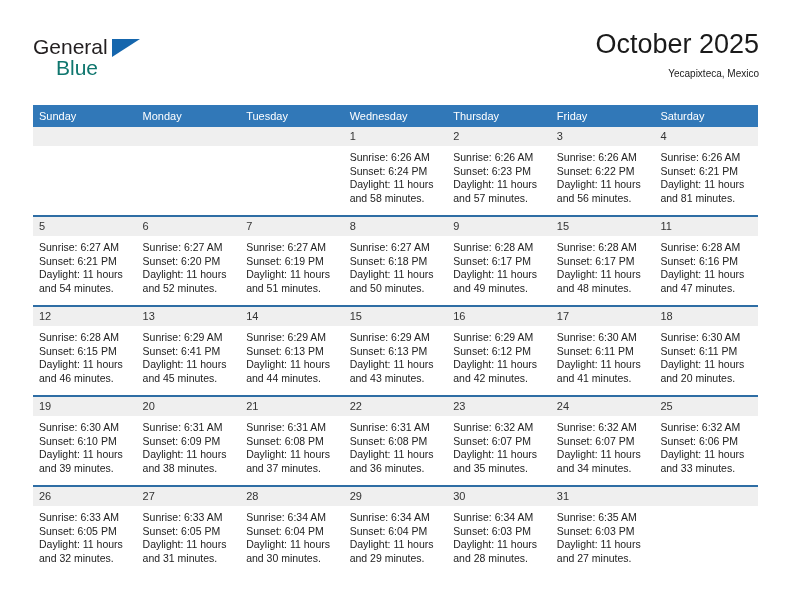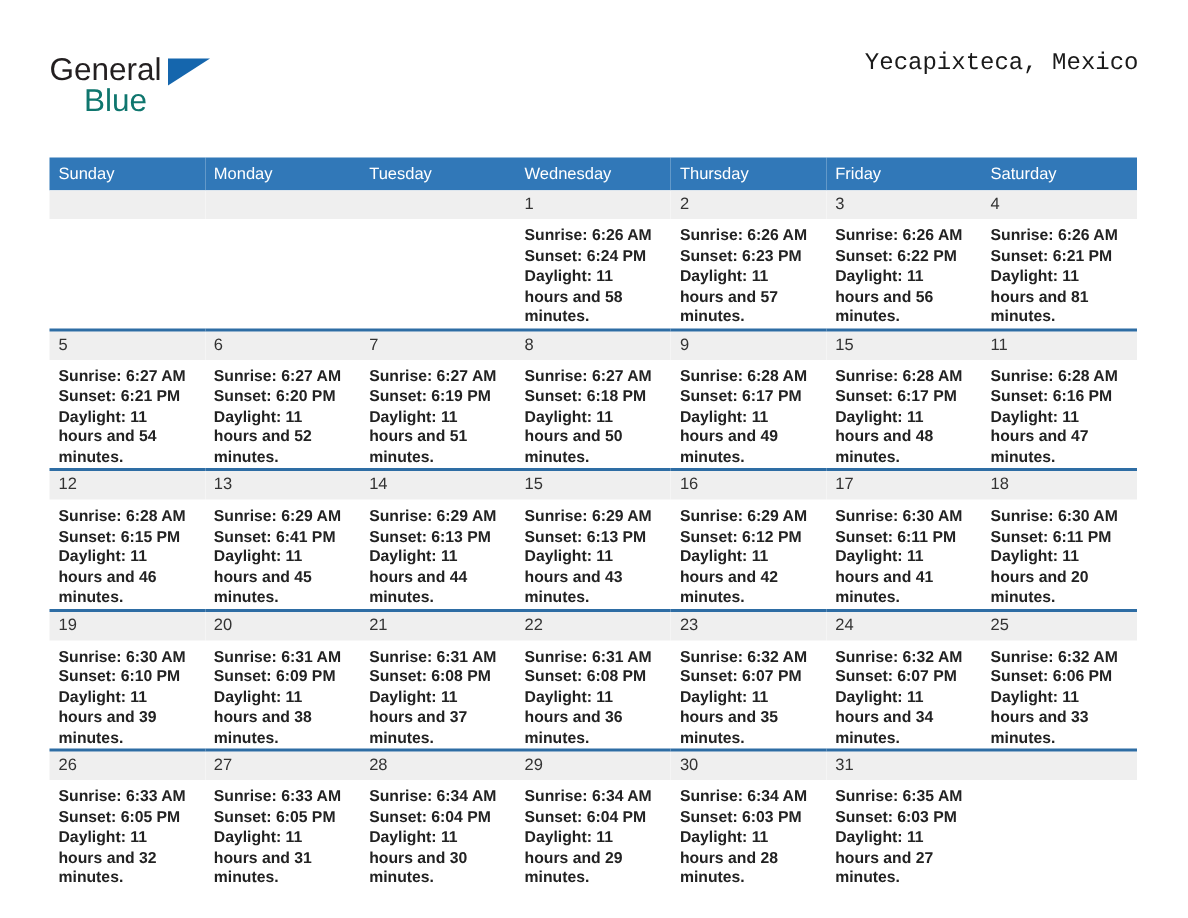--- a/index.html
+++ b/index.html
@@ -70,25 +70,24 @@
     text-align: right;
   }
   .cal-title {
     font-size: 27px;
     color: #1a1a1a;
     line-height: 32px;
     white-space: nowrap;
   }
   .cal-subtitle {
     margin-top: 6px;
-    font-size: 16px;
+    font-size: 10px;
     color: #1a1a1a;
     line-height: 16px;
     white-space: nowrap;
-    font-family: Liberation Mono, monospace;
   }
 
   
   .calendar {
     position: absolute;
     left: 33px;
     top: 105px;
     width: 725px;
     border-collapse: collapse;
     table-layout: fixed;
@@ -124,21 +123,20 @@
     height: 11px;
   }
   .daynum.empty {
     color: transparent;
   }
   .cell-body {
     padding: 5px 7px 0 6px;
     font-size: 10.5px;
     line-height: 13.5px;
     color: #222222;
-    font-weight: bold;
   }
   .cell-body div {
     white-space: nowrap;
   }
   .cell-body .daylight {
     white-space: normal;
   }
   .cell-empty .cell-body {
     visibility: hidden;
   }
@@ -150,20 +148,21 @@
 
   <div class="masthead">
 
     <div class="logo">
       <span class="logo-general">General</span>
       <span class="logo-flag"></span>
       <span class="logo-blue">Blue</span>
     </div>
 
     <div class="title-block">
+      <div class="cal-title">October 2025</div>
       <div class="cal-subtitle">Yecapixteca, Mexico</div>
     </div>
 
   </div>
 
   <table class="calendar">
     <thead>
       <tr>
         <th>Sunday</th>
         <th>Monday</th>

